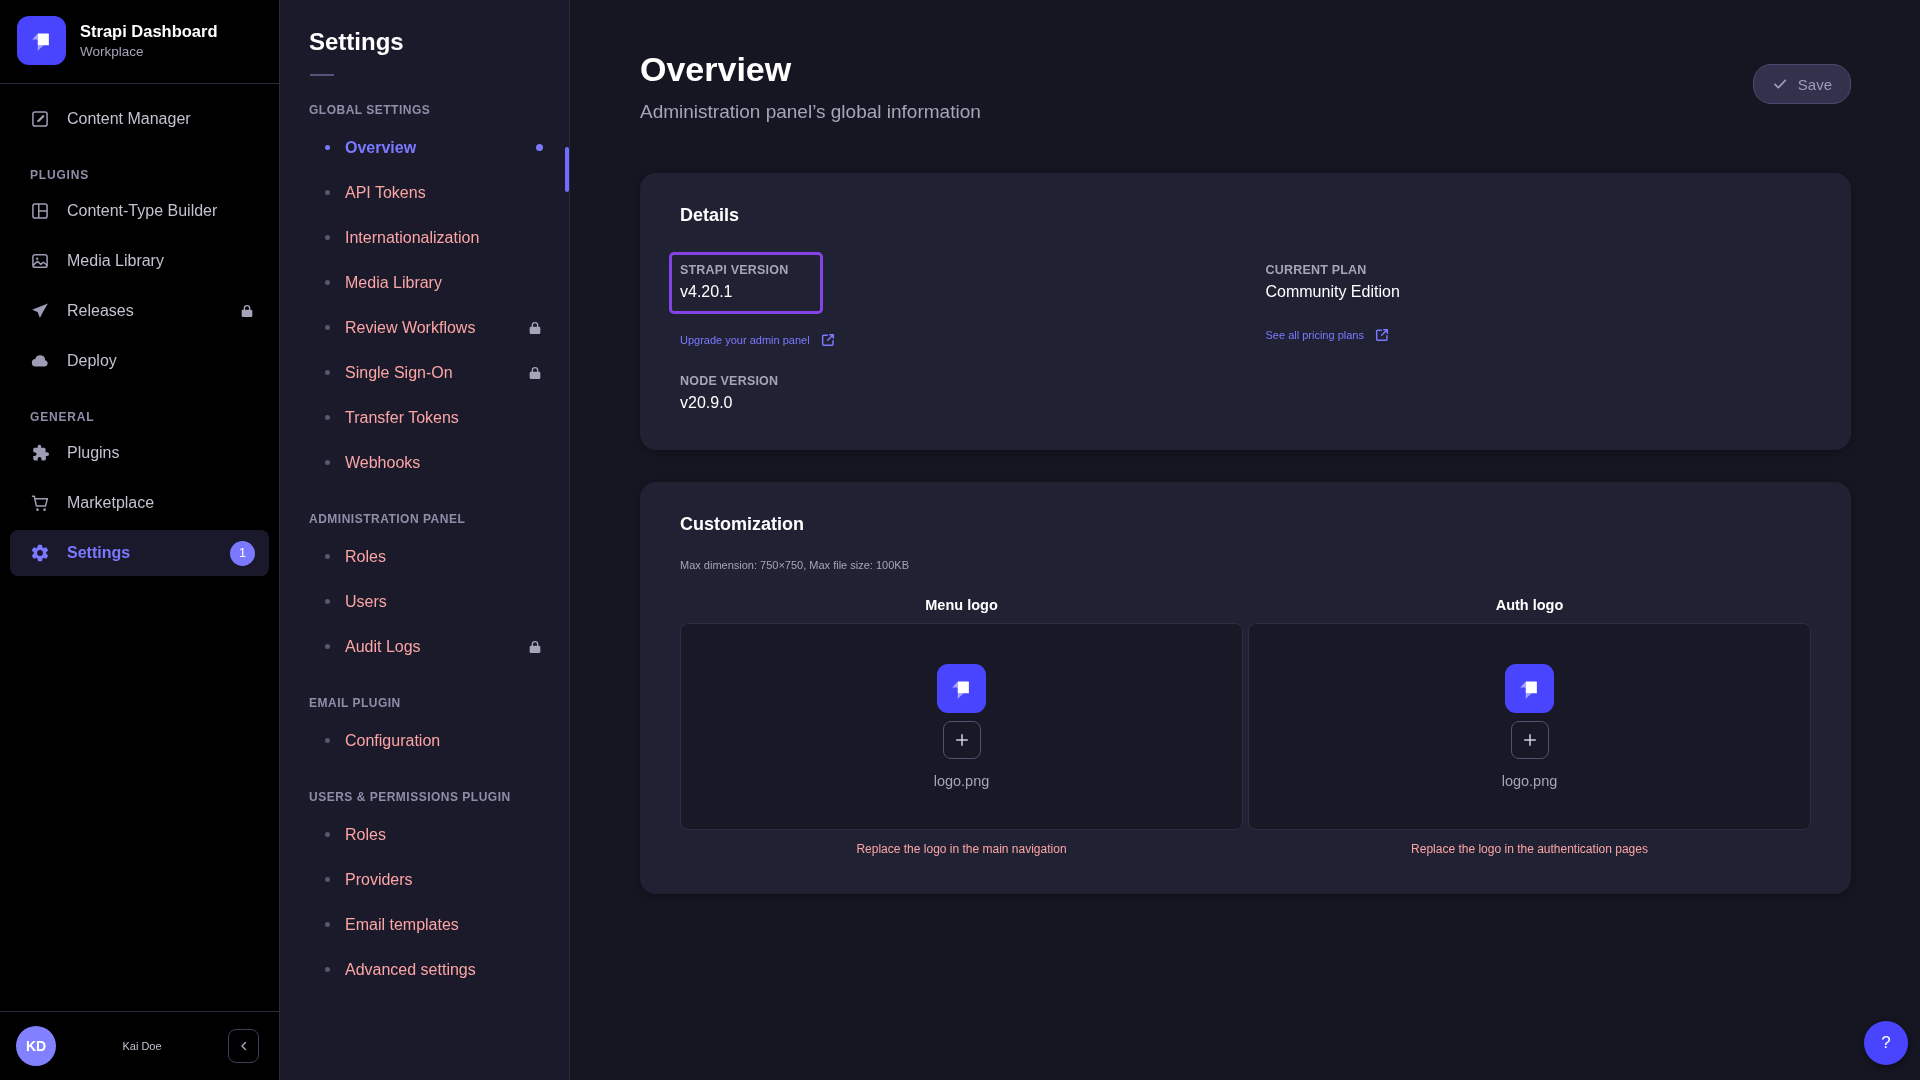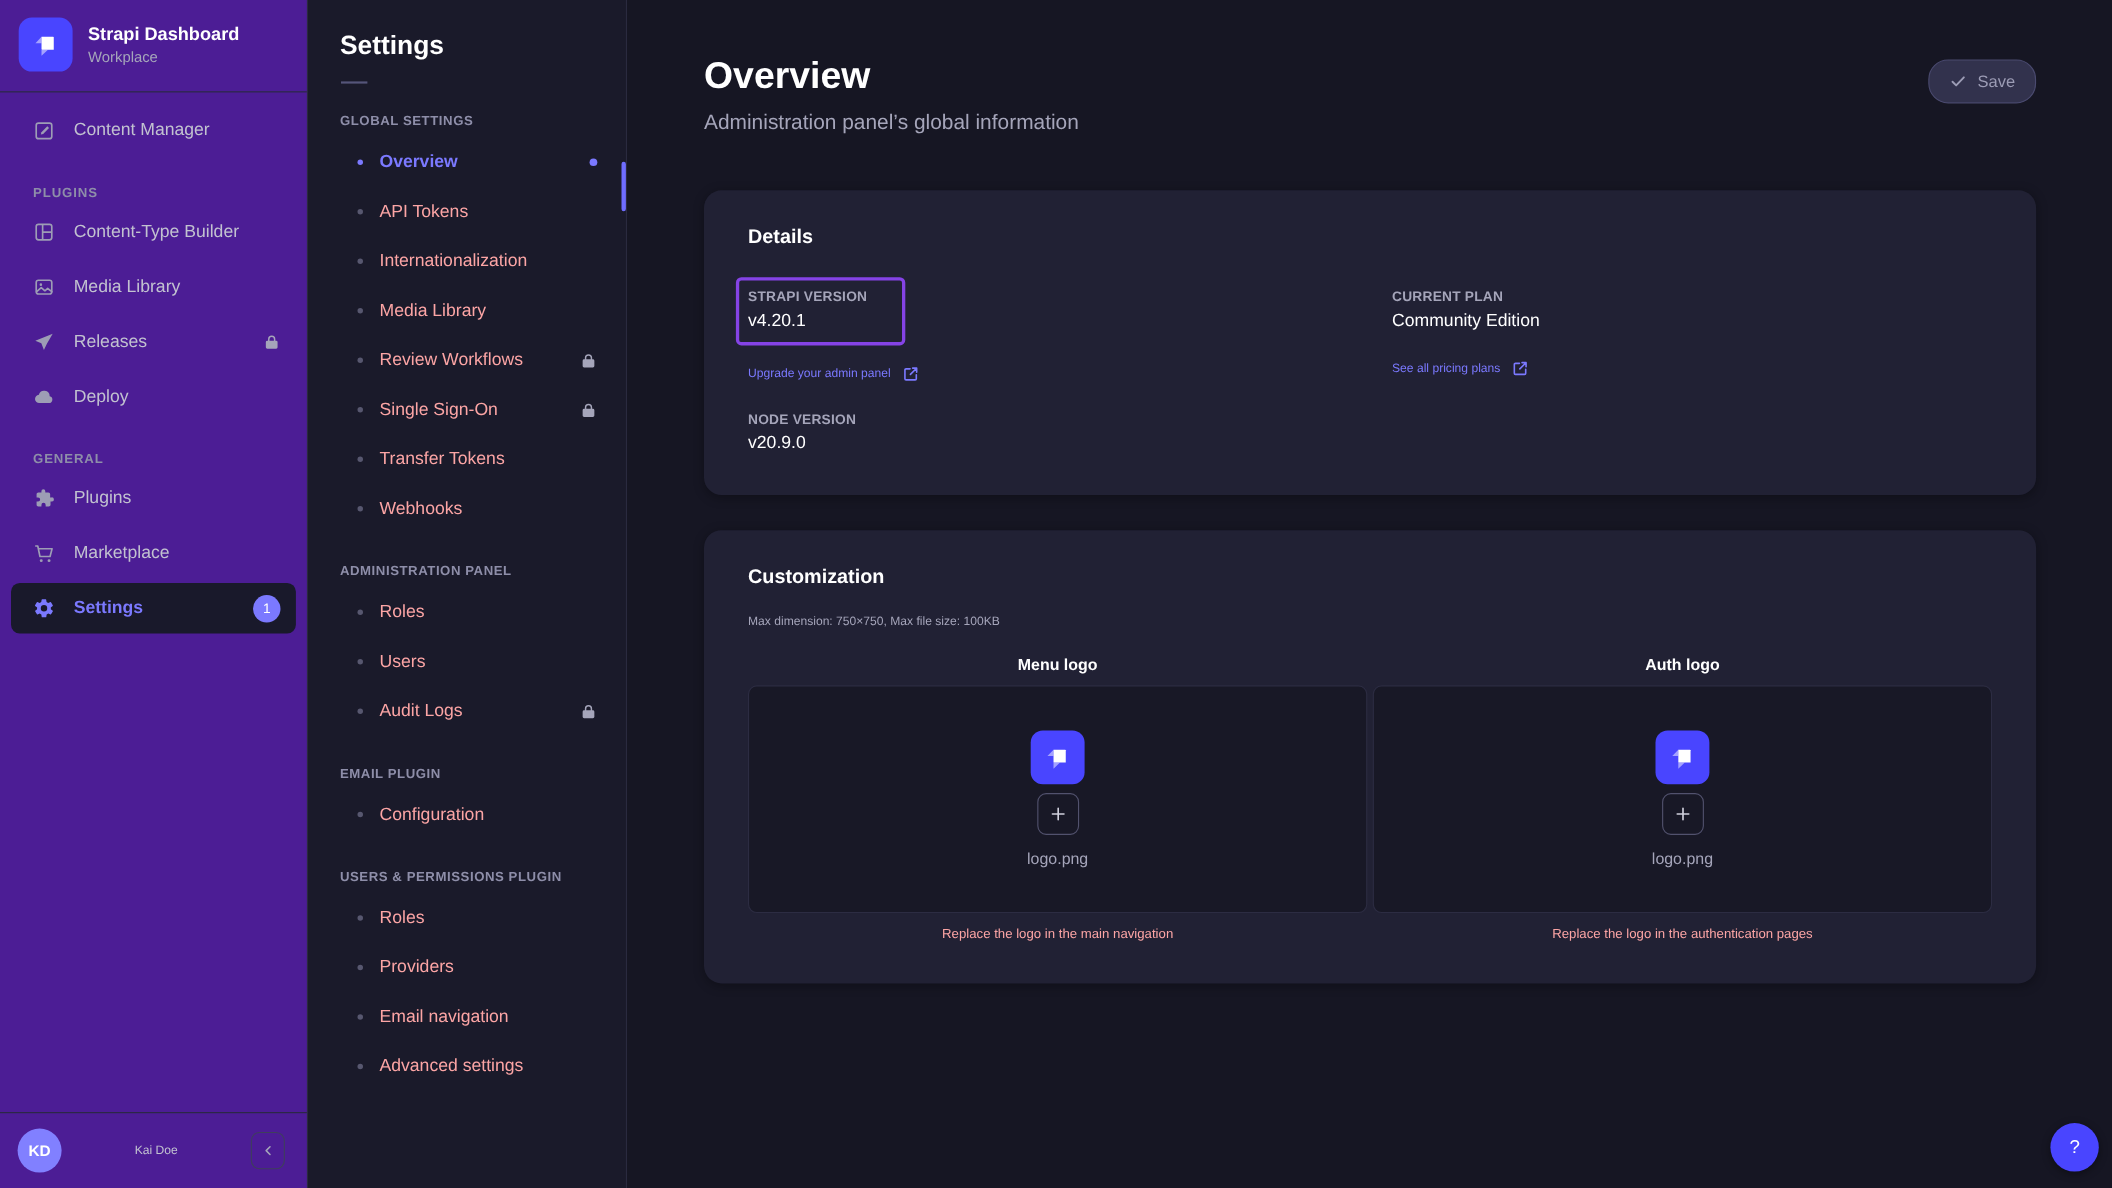--- a/index.html
+++ b/index.html
@@ -4,21 +4,21 @@
 <style>
   * { box-sizing: border-box; margin: 0; padding: 0; }
   html,body { width:1920px; height:1080px; overflow:hidden; }
   body {
     font-family: "Liberation Sans", sans-serif;
     background:#161623; color:#fff; display:flex;
   }
   svg { display:block; }
 
   
-  .sidebar { width:280px; min-width:280px; background:#4c1d95; border-right:1px solid #2a2a3f;
+  .sidebar { width:280px; min-width:280px; background:#000000; border-right:1px solid #2a2a3f;
              display:flex; flex-direction:column; }
   .brand { display:flex; align-items:center; gap:14px; padding:16px 16px 18px 17px; }
   .brand-logo { width:49px; height:49px; border-radius:12px; background:#4945ff;
                 display:flex; align-items:center; justify-content:center; flex:0 0 auto; }
   .brand-title { font-size:16.5px; font-weight:bold; color:#fff; }
   .brand-sub { font-size:13.5px; color:#a5a5ba; margin-top:3px; }
   .sidebar-divider { border-bottom:1px solid #2a2a3f; }
   .nav { padding-top:8px; }
   .nav-header { margin:26px 0 6px 30px; font-size:12px; font-weight:bold; color:#8e8ea9; letter-spacing:.8px; }
   .nav-item { display:flex; align-items:center; gap:17px; height:46px; margin:4px 10px;
@@ -50,21 +50,21 @@
   .sn-item.active .bullet { background:#7b79ff; }
   .sn-dot { margin-left:auto; width:7px; height:7px; border-radius:50%; background:#7b79ff; }
   .sn-lock { margin-left:auto; color:#a5a5ba; width:16px; height:16px; }
   .sn-indicator { position:absolute; right:0; top:147px; width:4px; height:45px; background:#6f6dff; border-radius:2px; }
 
   
   .main { flex:1; position:relative; padding:50px 69px 0 70px; overflow:hidden; }
   .page-header { display:flex; justify-content:space-between; align-items:flex-start; }
   .page-title { font-size:34px; font-weight:bold; color:#fff; }
   .page-subtitle { margin-top:12px; font-size:19px; color:#a5a5ba; }
-  .save-btn { display:flex; align-items:center; gap:10px; height:40px; padding:0 18px; margin-top:4px;
+  .save-btn { display:flex; align-items:center; gap:10px; height:40px; padding:0 18px; margin-top:14px;
               background:#32324d; border:1px solid #4a4a6f; border-radius:18px; color:#9c9cb5;
               font-size:15px; font-family:"Liberation Sans",sans-serif; cursor:pointer; }
   .card { background:#212134; border-radius:16px; box-shadow:0 2px 10px rgba(0,0,0,.3); padding:32px 40px 38px; }
   .card-details { margin-top:50px; }
   .card-title { font-size:18px; font-weight:bold; color:#fff; }
   .details-grid { display:grid; grid-template-columns:1fr 1fr; column-gap:40px; margin-top:14px; }
   .annotated { width:fit-content; border:3px solid #8543e6; border-radius:5px;
                padding:8px 32px 10px 8px; margin:12px 0 0 -11px; }
   .field-label { font-size:12.5px; font-weight:bold; color:#a5a5ba; letter-spacing:.2px; }
   .field-value { margin-top:6px; font-size:16px; color:#fff; }
@@ -293,21 +293,21 @@
   <div class="sn-item">
     <span class="bullet"></span>
     <span>Roles</span>
   </div>
   <div class="sn-item">
     <span class="bullet"></span>
     <span>Providers</span>
   </div>
   <div class="sn-item">
     <span class="bullet"></span>
-    <span>Email navigation</span>
+    <span>Email templates</span>
   </div>
   <div class="sn-item">
     <span class="bullet"></span>
     <span>Advanced settings</span>
   </div>
 
   <div class="sn-indicator"></div>
 </nav>
 
 <main class="main">

